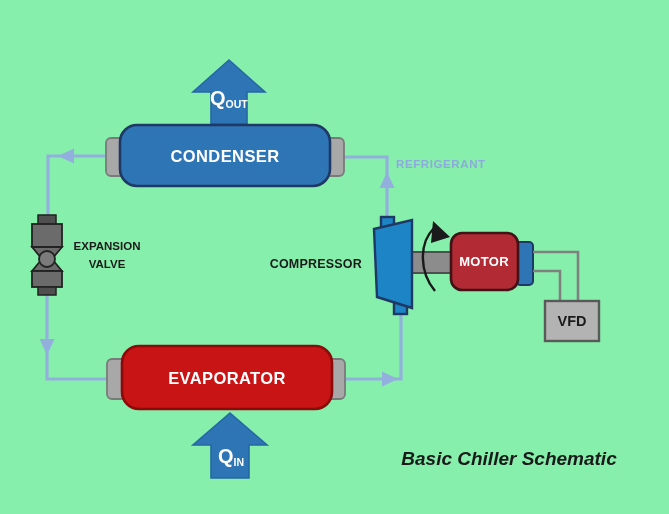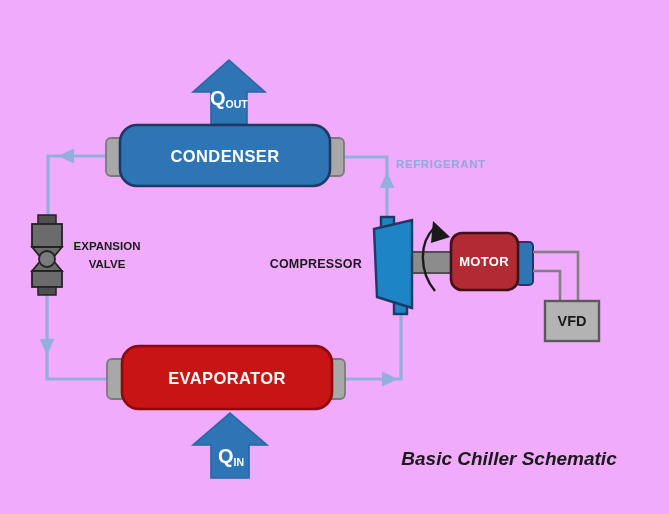--- a/index.html
+++ b/index.html
@@ -3,21 +3,21 @@
 <meta charset="utf-8">
 <style>
   html, body {
     margin: 0; padding: 0;
     background: #ffffff;
     font-family: "Liberation Sans", sans-serif;
   }
   #stage {
     position: relative;
     width: 669px; height: 514px;
-    background: #f0abfc;
+    background: #86efac;
     overflow: hidden;
   }
   svg { display: block; }
 
   
   .pipe-line  { stroke: var(--pipe); stroke-width: 3.2; fill: none; }
   .pipe-arrow { fill: var(--pipe); stroke: none; }
 
   
   .blue-box  { fill: var(--blue_fill); stroke: var(--blue_border); stroke-width: 2.6; }

